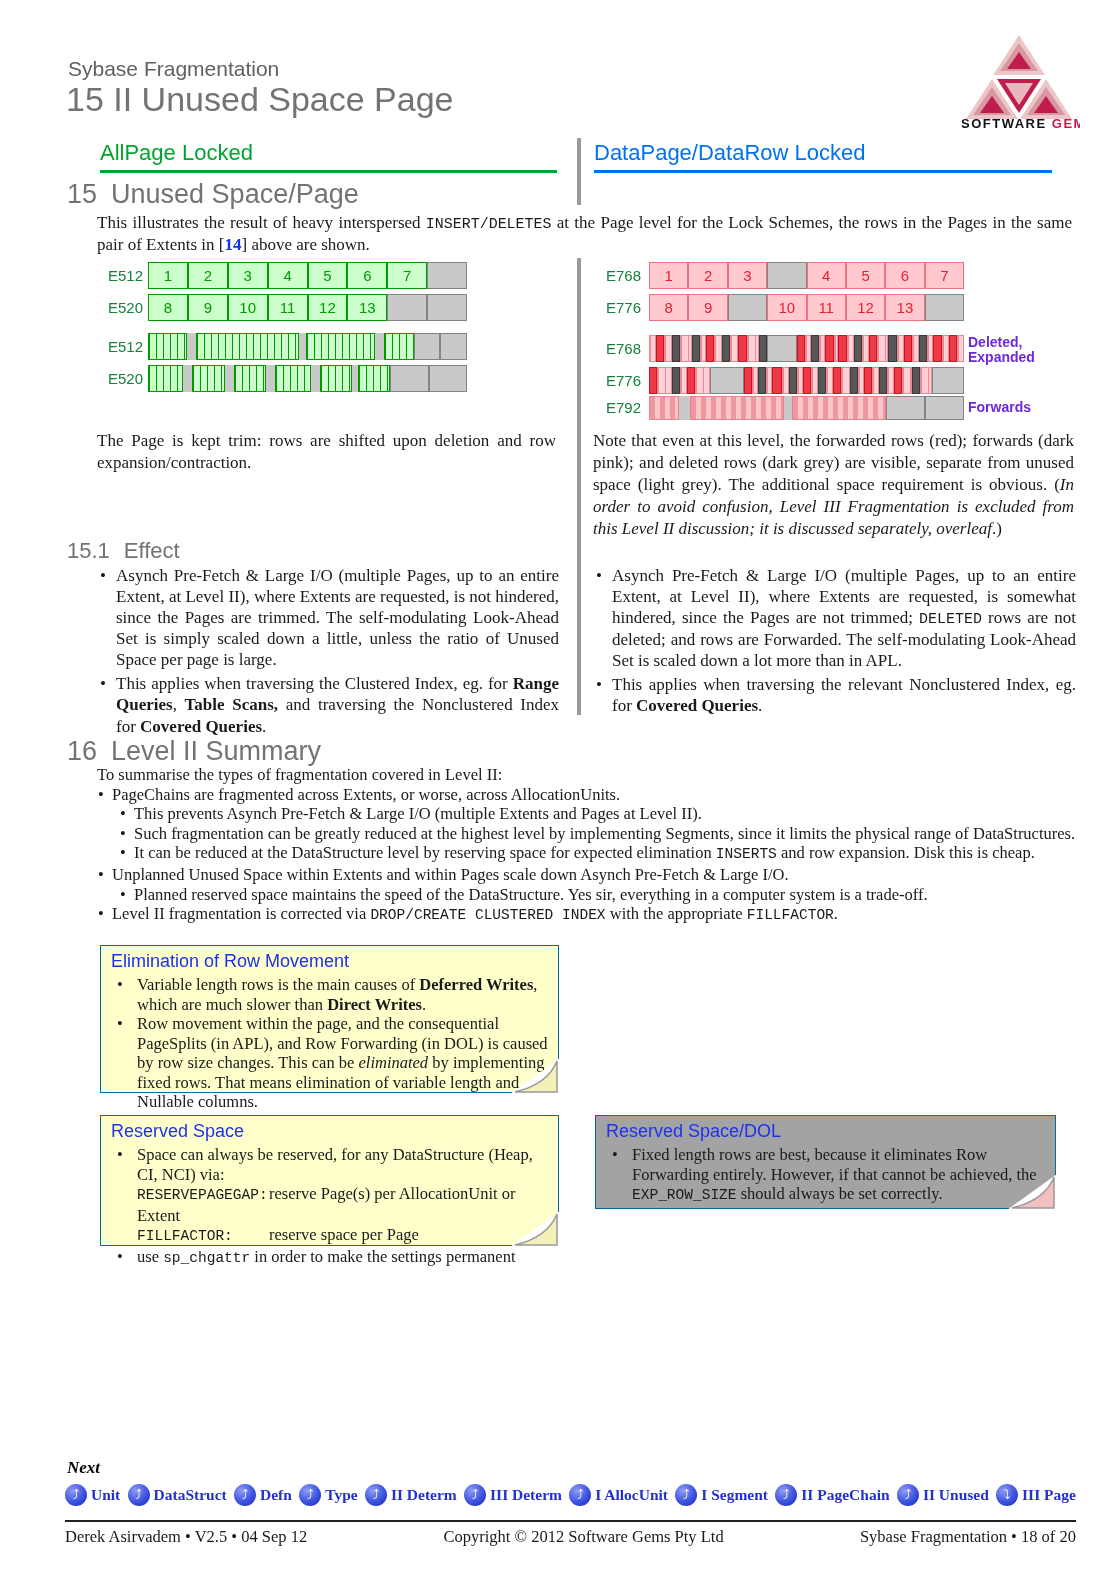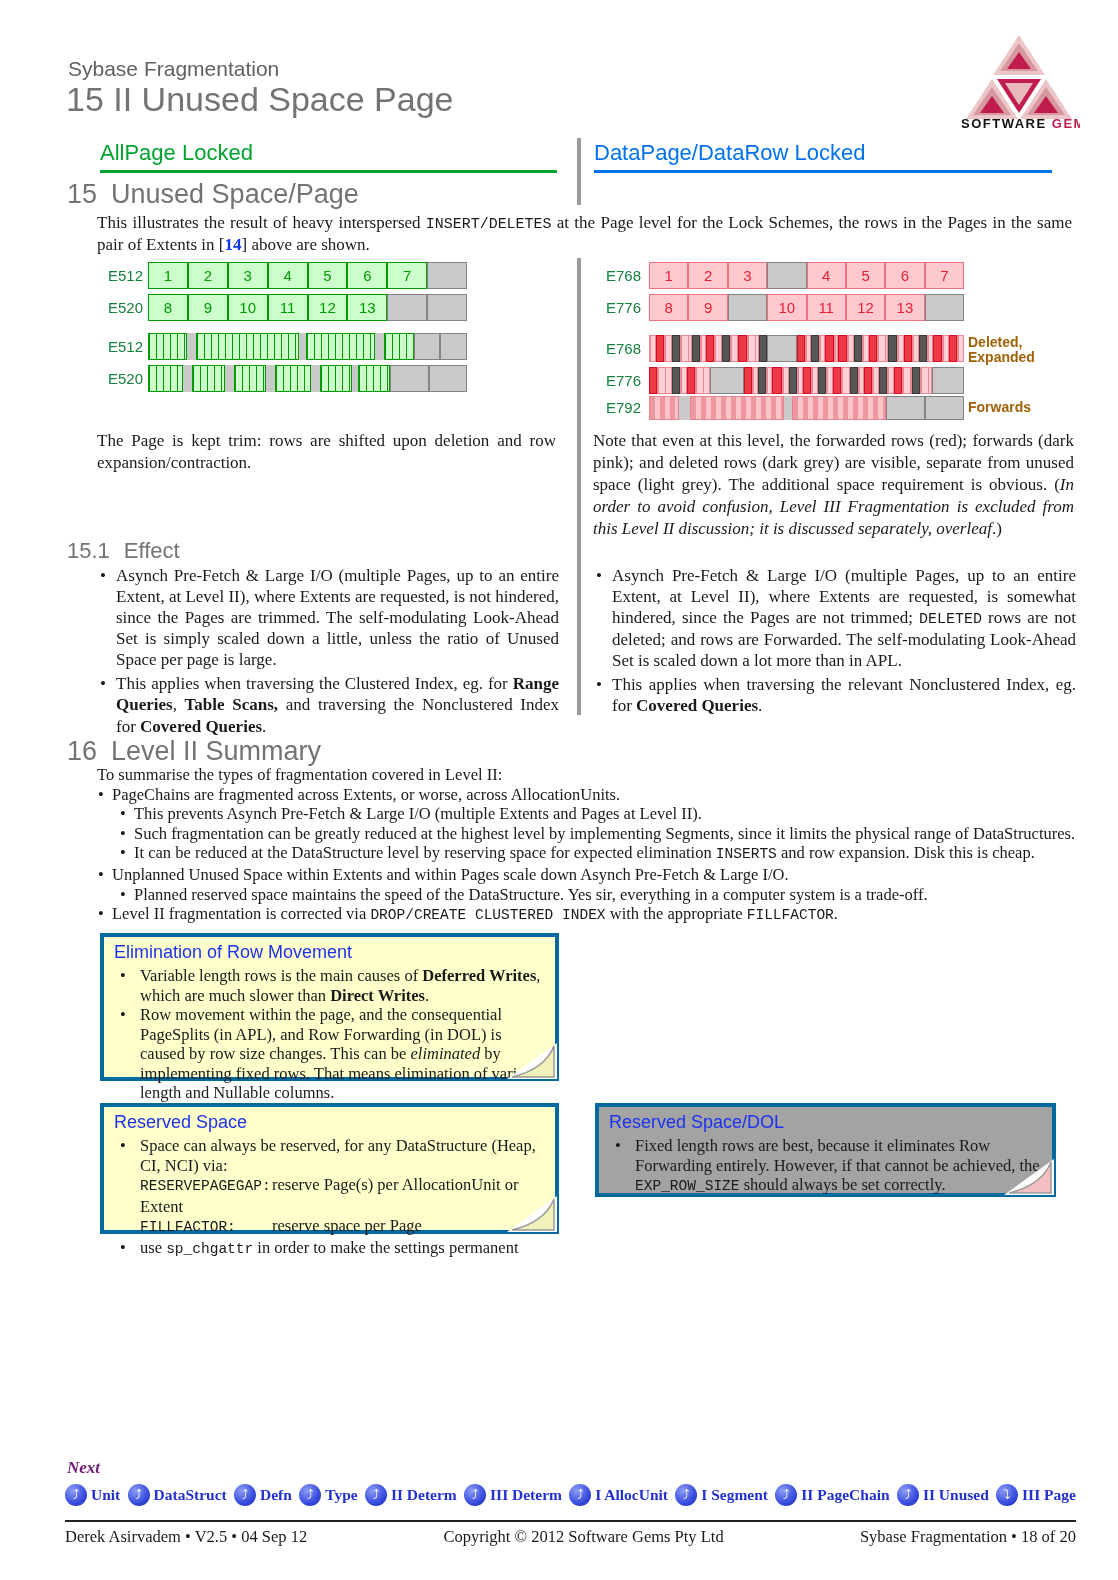--- a/index.html
+++ b/index.html
@@ -52,35 +52,35 @@
              font:15px/25px "Liberation Sans",sans-serif;}
   .seg-pcell{background:#ffc9cf;border:1px solid #ef7280;color:#e8202e;text-align:center;
              font:15px/25px "Liberation Sans",sans-serif;}
   .seg-gray{background:#c9c9c9;border:1px solid #838383;}
   .seg-gap{background:#c9c9c9;}
   .seg-gs{background:repeating-linear-gradient(90deg,#009b00 0 1px,#ccffcc 1px 7px);border:1px solid #009b00;}
   .seg-ps{background:repeating-linear-gradient(90deg,#ee8894 0 1px,#ffd0d5 1px 7px);border:1px solid #ee8894;}
   .seg-red{background:#ee3a48;border:1px solid #d01020;}
   .seg-dark{background:#575757;border:1px solid #3a3a3a;}
   .seg-fs{background:repeating-linear-gradient(90deg,#ef97a1 0 5px,#fac6ca 5px 10px);border:1px solid #e9828e;}
-  .sidelabel{position:absolute;font:bold 14px/15px "Liberation Sans",sans-serif;color:#a16207;}
-  
-  .notebox{position:absolute;border:4px solid #0369a1;padding:5px 10px 4px 10px;box-sizing:border-box;}
+  .sidelabel{position:absolute;font:bold 14px/15px "Liberation Sans",sans-serif;color:#6d28d9;}
+  
+  .notebox{position:absolute;border:1px solid #0369a1;padding:5px 10px 4px 10px;box-sizing:border-box;margin-top:12px;}
   .notebox.yellow{background:#ffffcb;}
   .notebox.pink{background:#a3a3a3;}
   #box1{left:100px;top:933px;width:459px;height:148px;}
   #box2{left:100px;top:1103px;width:459px;height:131px;}
   #box3{left:595px;top:1103px;width:461px;height:94px;}
   .box-title{font:18px "Liberation Sans",sans-serif;color:#1c32f0;margin-bottom:3px;}
   .box-bullet{position:relative;padding-left:26px;font-size:16.5px;line-height:19.5px;}
   .box-bullet::before{content:"•";position:absolute;left:6px;}
   .box-line{padding-left:26px;font-size:16.5px;line-height:19.5px;}
   .fold{position:absolute;right:-2px;bottom:-2px;width:50px;height:40px;pointer-events:none;}
   
-  #next-link{position:absolute;left:67px;top:1458px;font:bold italic 17px "Liberation Serif",serif;color:#701a75;}
+  #next-link{position:absolute;left:67px;top:1458px;font:bold italic 17px "Liberation Serif",serif;color:#000000;}
   #navbar{position:absolute;left:65px;top:1484px;width:1011px;display:flex;justify-content:space-between;align-items:center;}
   .nav-item{display:inline-flex;align-items:center;gap:4px;cursor:pointer;}
   .nav-icon{display:inline-block;width:22px;height:22px;border-radius:50%;
             background:radial-gradient(circle at 35% 30%,#8d9cf4 0%,#3c52e0 55%,#1726b8 100%);
             color:#fff;font-size:13px;line-height:22px;text-align:center;}
   .nav-label{font:bold 15.5px "Liberation Serif",serif;color:#2230d0;}
   #footrule{position:absolute;left:65px;top:1520px;width:1011px;height:2px;background:#222;}
   #footrow{position:absolute;left:65px;top:1527px;width:1011px;display:flex;justify-content:space-between;font-size:16.5px;}
 </style>
 </head>

